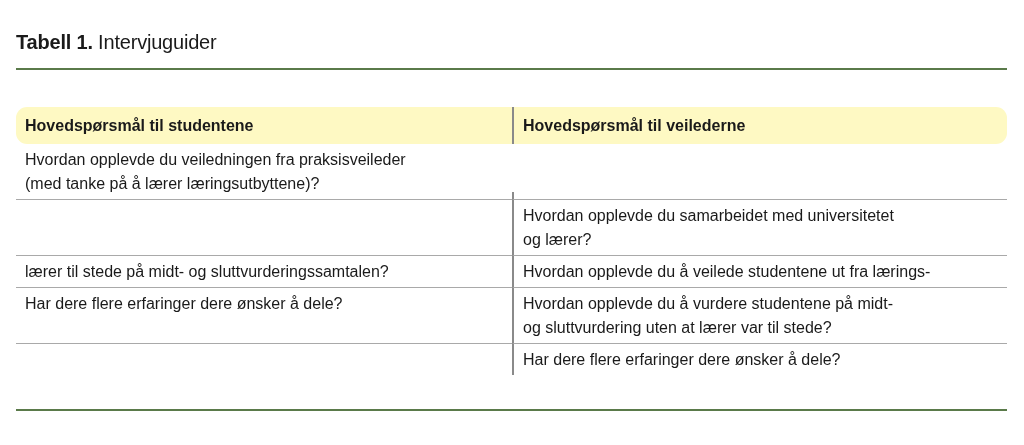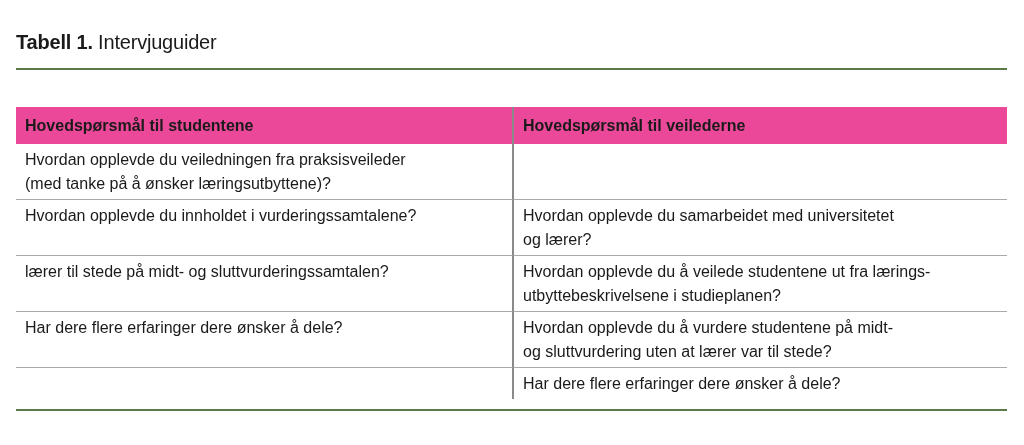--- a/index.html
+++ b/index.html
@@ -14,28 +14,28 @@
   .title .bold { font-weight: bold; }
   .rule {
     position: absolute; left: 16px; width: 991px; height: 2px; background: #5a7a4a;
   }
   .rule.top { top: 68px; }
   .rule.bottom { top: 409px; }
   .table {
     position: absolute; left: 16px; top: 107px; width: 991px;
   }
   .hdr {
-    display: flex; height: 37px; background: #ec4899;
+    display: flex; height: 37px; background: #fef9c3; border-radius: 11px;
   }
   .hdr .cell {
     font-weight: bold; font-size: 16px; line-height: 37px; padding-left: 9px;
   }
   .col-left { width: 496px; box-sizing: border-box; }
   .col-right { width: 495px; box-sizing: border-box; border-left: 2px solid #8a8a8a; }
-  .row { display: flex; }
+  .row { display: flex; align-items: flex-end; }
   .row .cell {
     font-size: 16px; line-height: 24px; padding: 4px 9px 3px 9px;
     box-sizing: border-box; white-space: nowrap;
   }
   .line-left, .line-right { border-bottom: 1.5px solid #a9a9a9; }
   .line-none { border-bottom: none; }
 </style>
 </head>
 <body>
 
@@ -48,44 +48,42 @@
 
 <div class="table">
   <div class="hdr">
     <div class="cell col-left">Hovedspørsmål til studentene</div>
     <div class="cell col-right">Hovedspørsmål til veilederne</div>
   </div>
 
   <div class="row">
     <div class="cell col-left line-left">
       <div>Hvordan opplevde du veiledningen fra praksisveileder</div>
-      <div>(med tanke på å ønsker læringsutbyttene)?</div>
+      <div>(med tanke på å lærer læringsutbyttene)?</div>
     </div>
     <div class="cell col-right line-right">
     </div>
   </div>
 
   <div class="row">
     <div class="cell col-left line-left">
-      <div>Hvordan opplevde du innholdet i vurderingssamtalene?</div>
       <div>&nbsp;</div>
     </div>
     <div class="cell col-right line-right">
       <div>Hvordan opplevde du samarbeidet med universitetet</div>
       <div>og lærer?</div>
     </div>
   </div>
 
   <div class="row">
     <div class="cell col-left line-left">
       <div>lærer til stede på midt- og sluttvurderingssamtalen?</div>
     </div>
     <div class="cell col-right line-right">
       <div>Hvordan opplevde du å veilede studentene ut fra lærings-</div>
-      <div>utbyttebeskrivelsene i studieplanen?</div>
     </div>
   </div>
 
   <div class="row">
     <div class="cell col-left line-left">
       <div>Har dere flere erfaringer dere ønsker å dele?</div>
       <div>&nbsp;</div>
     </div>
     <div class="cell col-right line-right">
       <div>Hvordan opplevde du å vurdere studentene på midt-</div>

